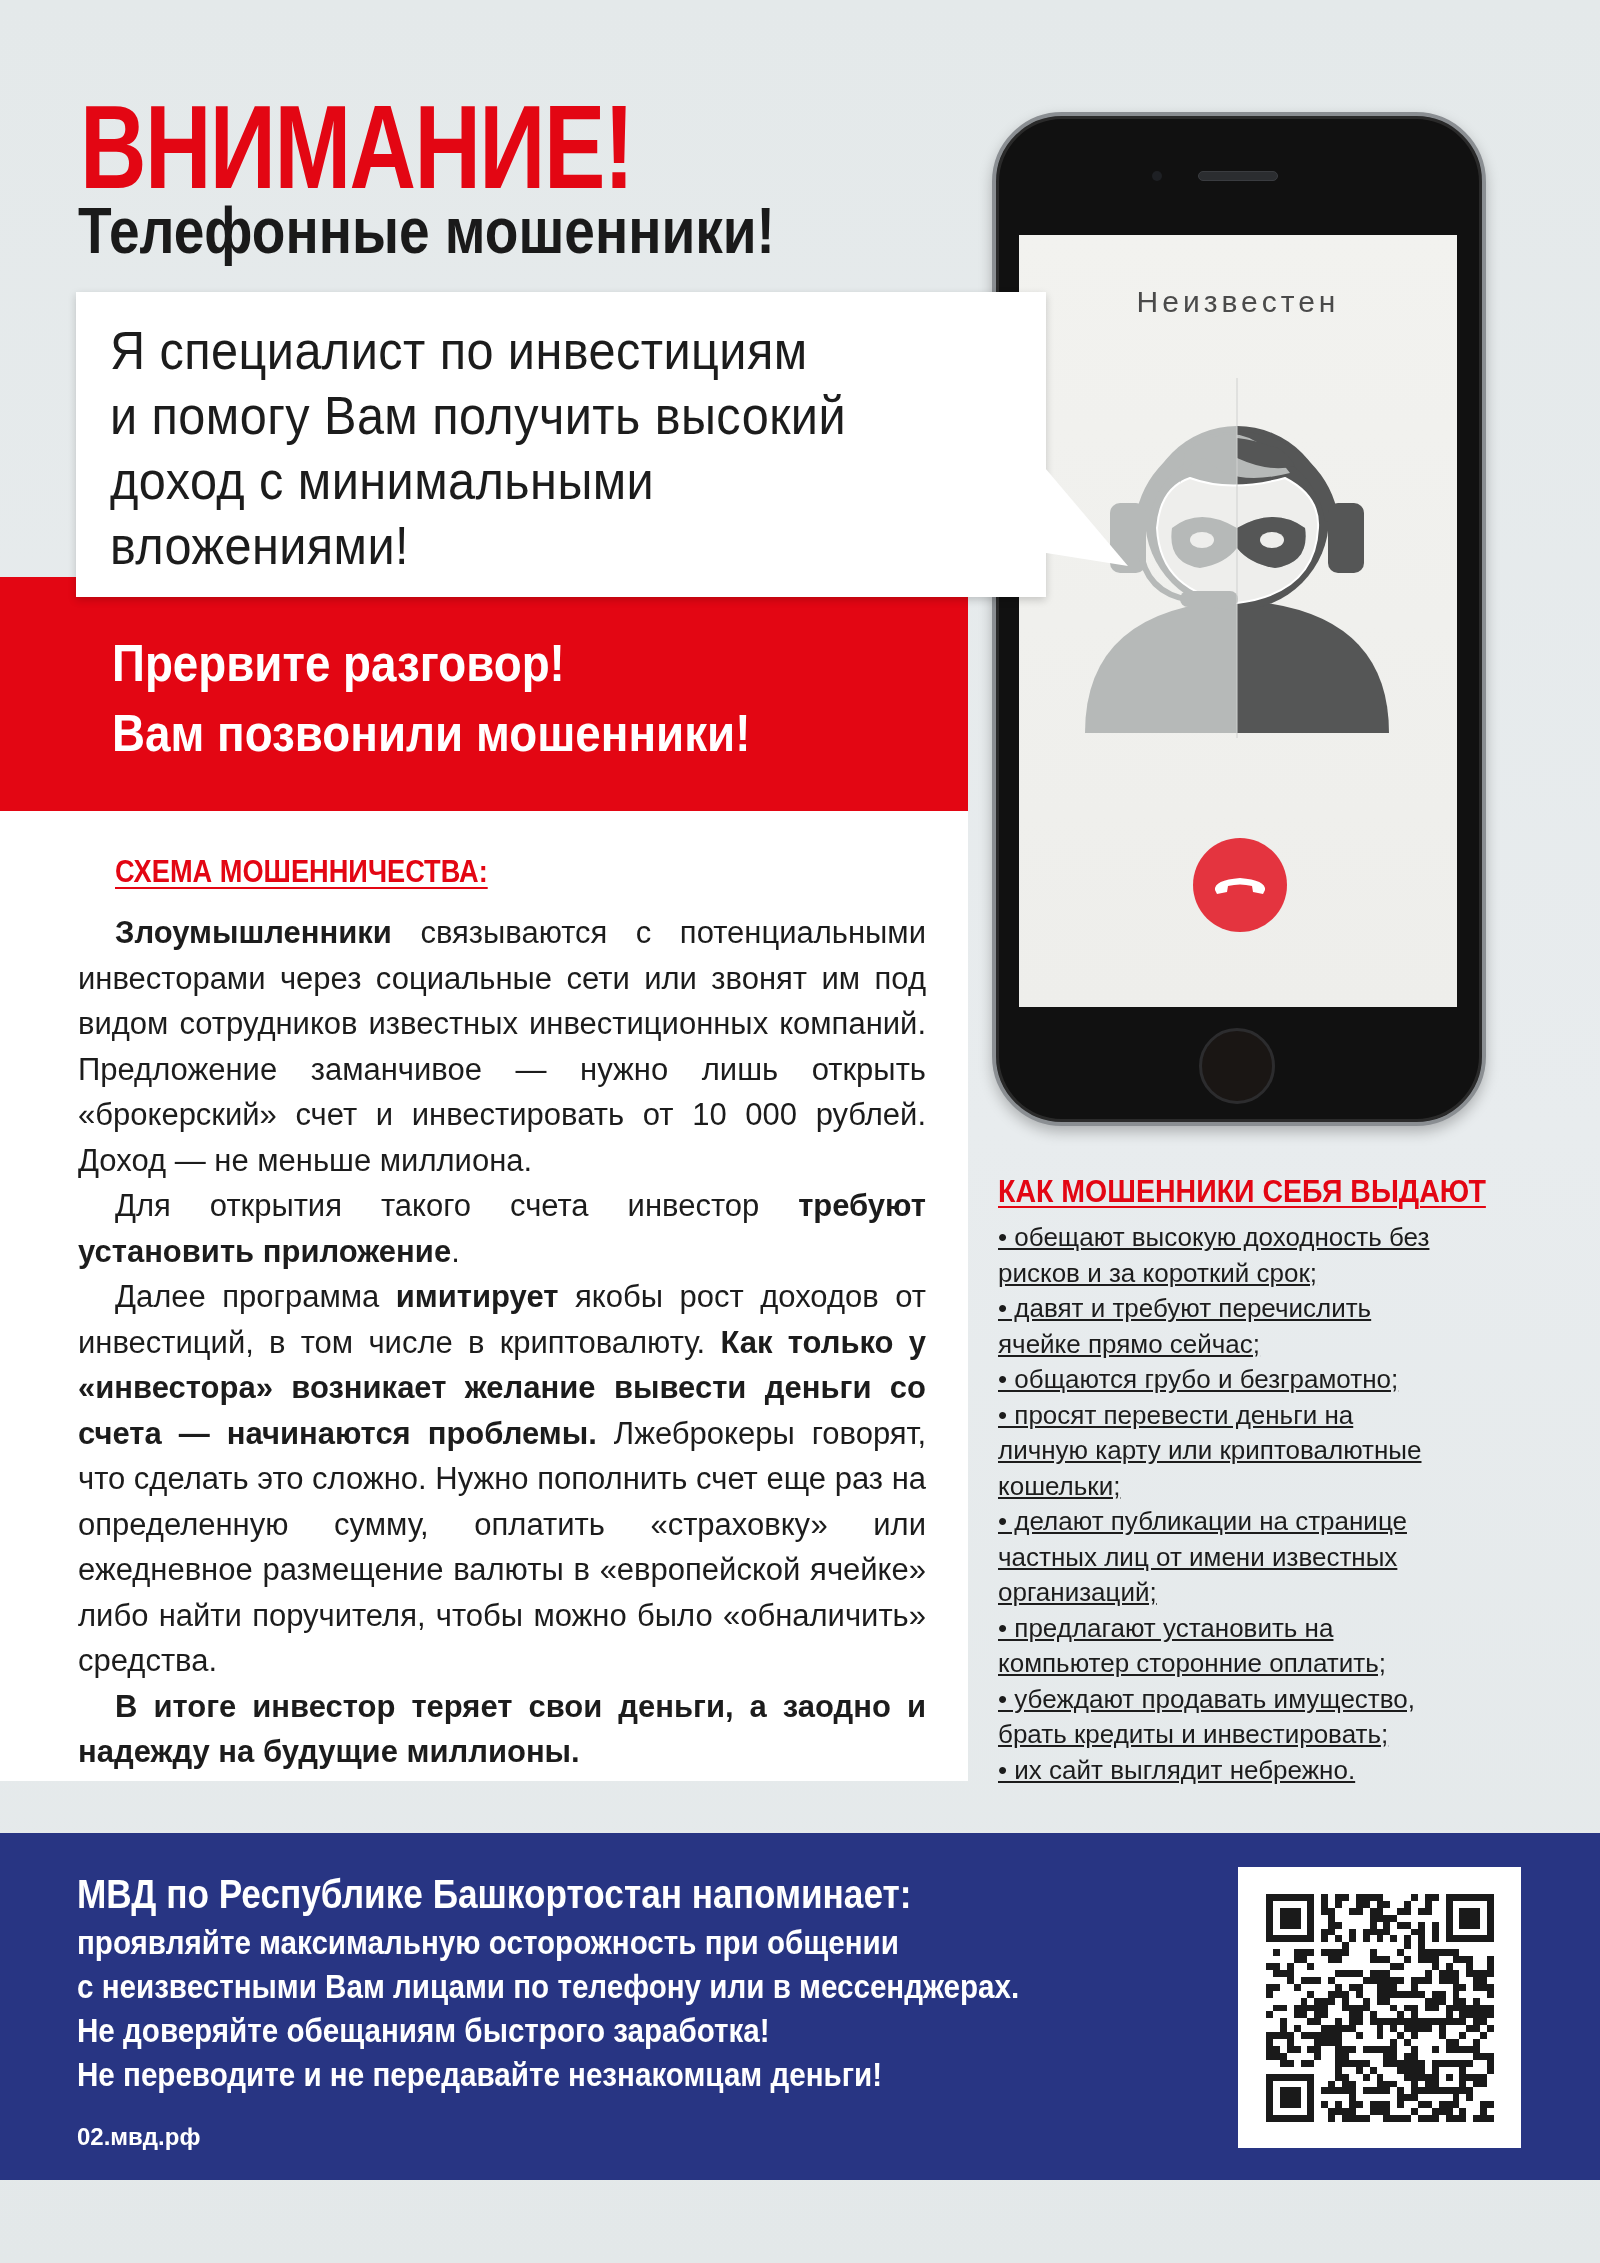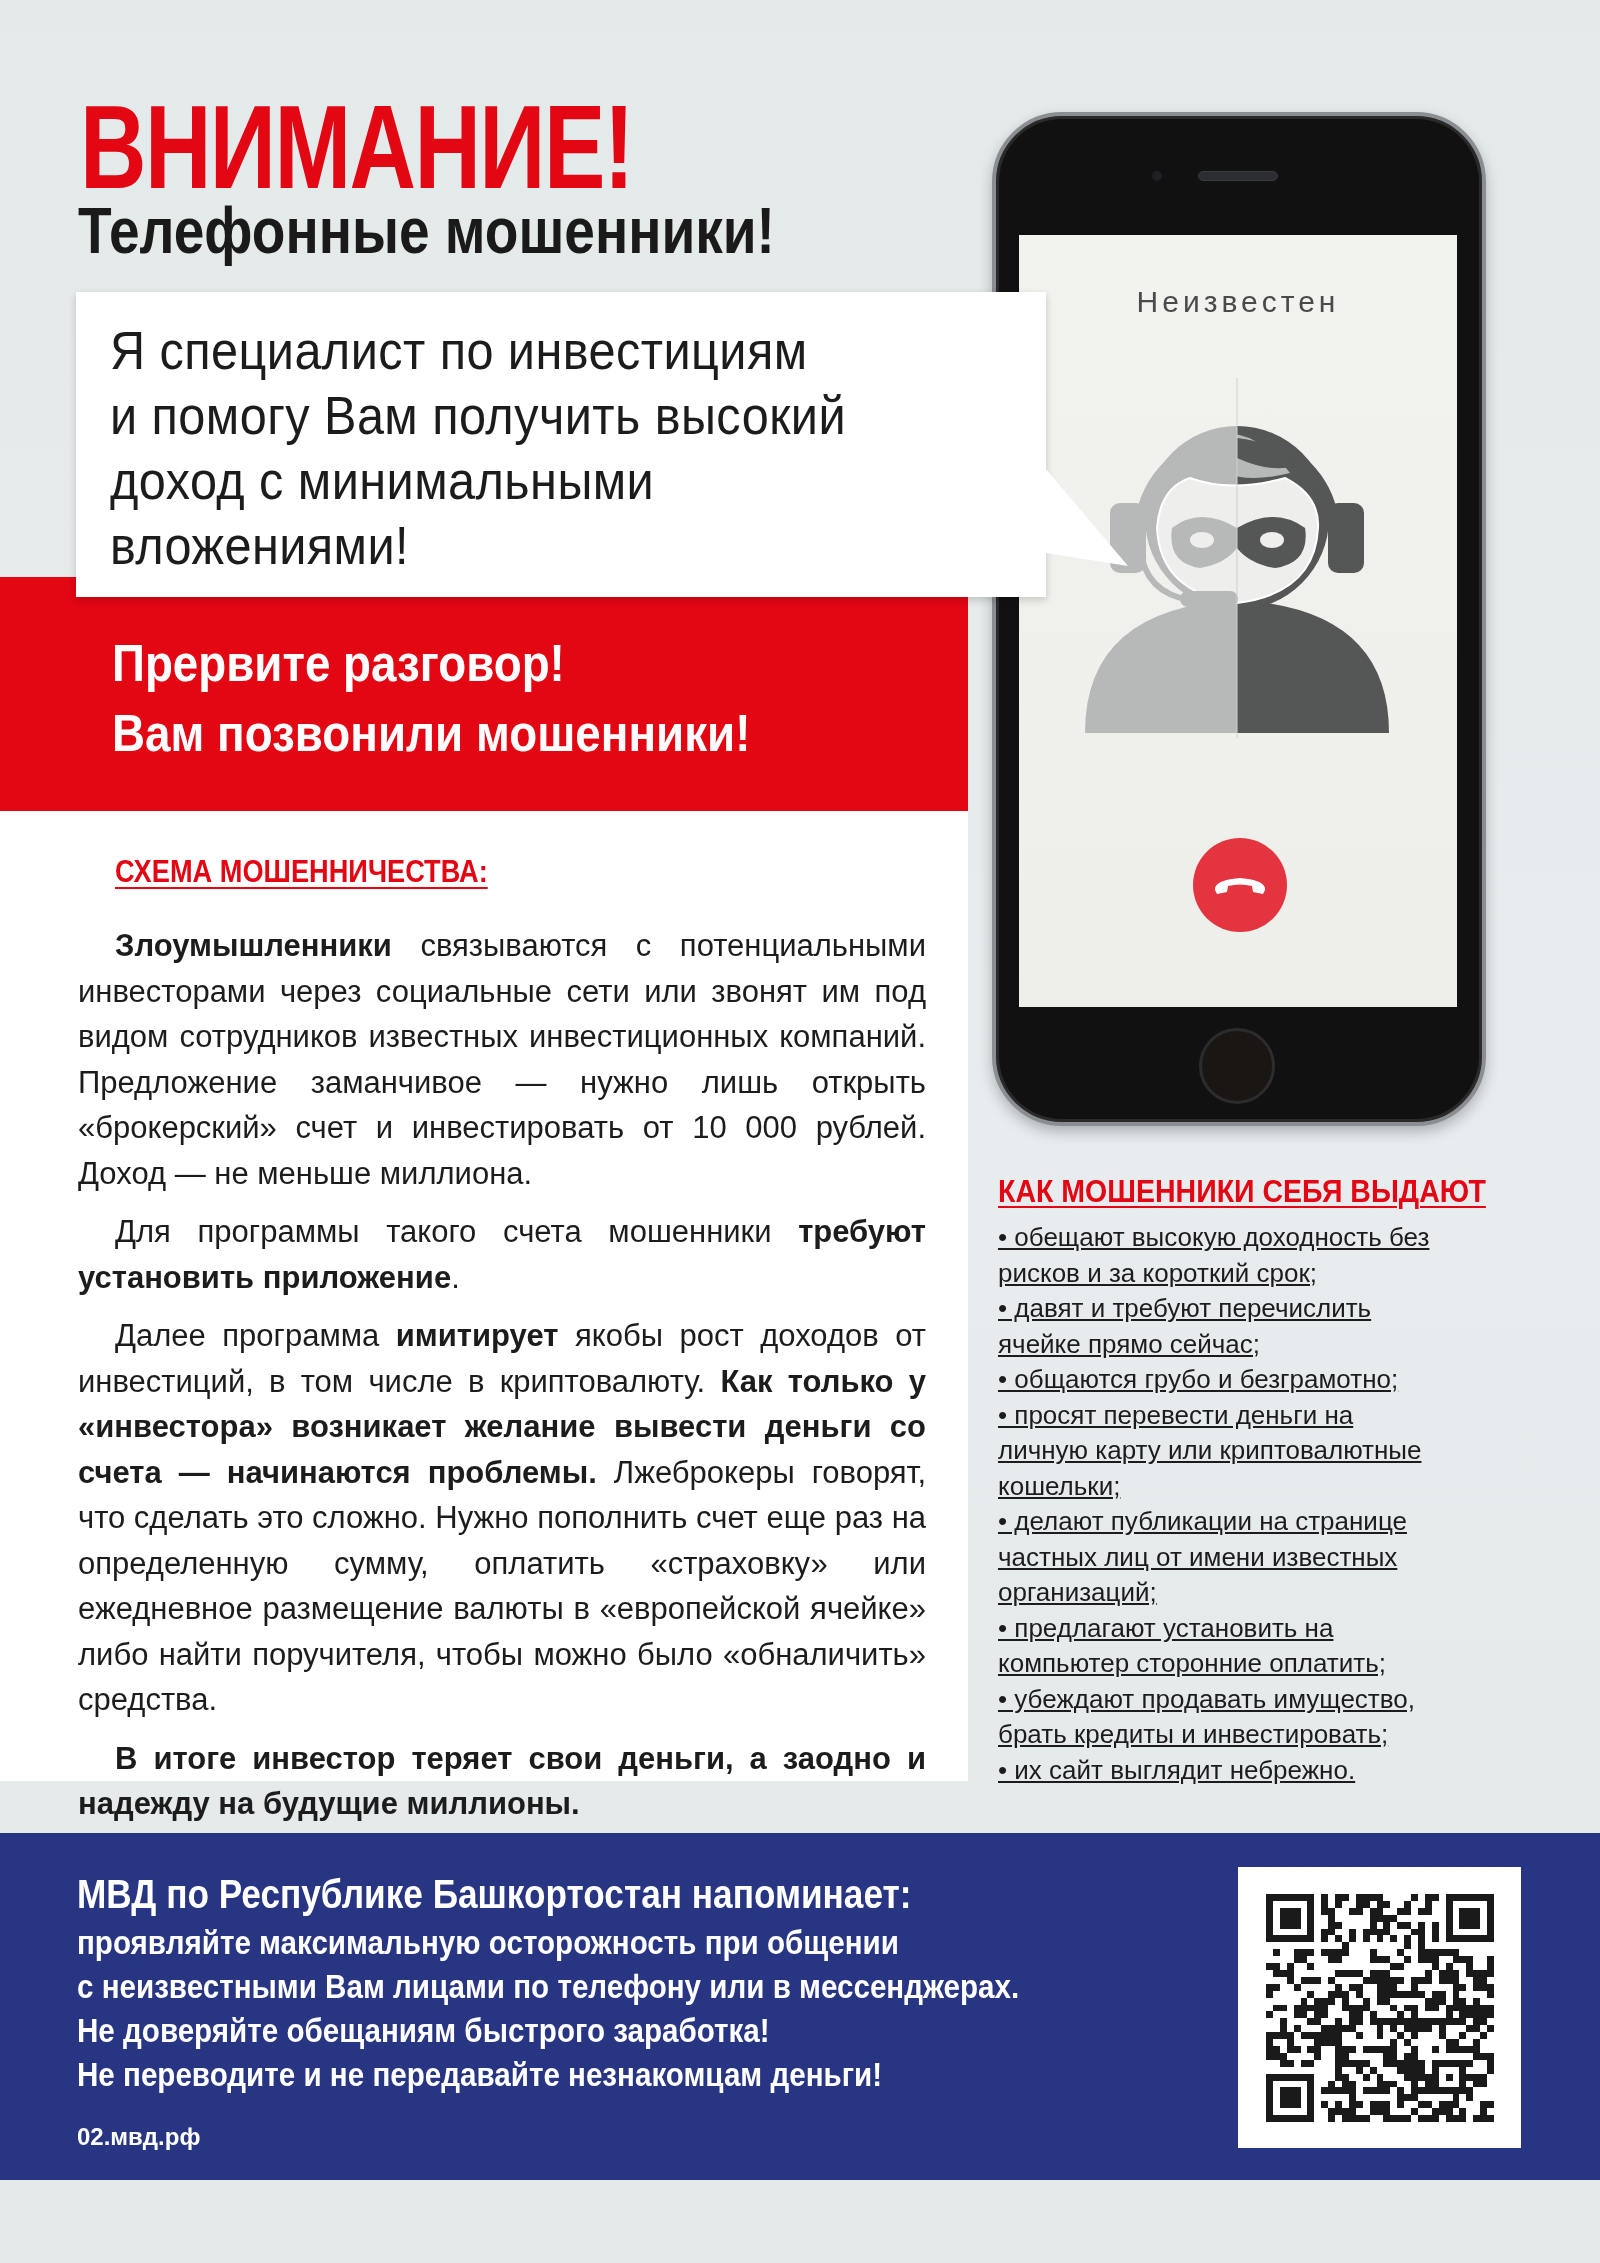--- a/index.html
+++ b/index.html
@@ -67,21 +67,21 @@
     color: #e30613; font-weight: 700; font-size: 32px; line-height: 36px;
     text-decoration: underline; text-underline-offset: 5px; text-decoration-thickness: 2px;
     white-space: nowrap;
     transform: scaleX(0.85); transform-origin: left top;
   }
   .scheme-body {
     left: 78px; top: 910px; width: 848px;
     font-size: 31px; line-height: 45.5px; color: #1c1c1c;
     text-align: justify;
   }
-  .scheme-body p { text-indent: 37px; margin-top: 13px; }
+  .scheme-body p { text-indent: 37px; }
   .scheme-body b { font-weight: 700; }
 
   
   .phone {
     left: 992px; top: 112px; width: 494px; height: 1014px;
     border-radius: 70px;
     background: #111;
     border: 4px solid #8a8e92;
     box-shadow: 0 6px 14px rgba(0,0,0,0.25), inset 0 0 0 3px #2a2a2a;
   }
@@ -229,21 +229,21 @@
 <div class="abs bubble-text">
   <div>Я специалист по инвестициям</div>
   <div>и помогу Вам получить высокий</div>
   <div>доход с минимальными</div>
   <div>вложениями!</div>
 </div>
 
 <div class="abs scheme-heading">СХЕМА МОШЕННИЧЕСТВА:</div>
 <div class="abs scheme-body" id="scheme-body">
     <p><b>Злоумышленники</b><span> связываются с потенциальными инвесторами через социальные сети или звонят им под видом сотрудников известных инвестиционных компаний. Предложение заманчивое — нужно лишь открыть «брокерский» счет и инвестировать от 10 000 рублей. Доход — не меньше миллиона.</span></p>
-    <p><span>Для программы такого счета мошенники </span><b>требуют установить приложение</b><span>.</span></p>
+    <p><span>Для открытия такого счета инвестор </span><b>требуют установить приложение</b><span>.</span></p>
     <p><span>Далее программа </span><b>имитирует</b><span> якобы рост доходов от инвестиций, в том числе в криптовалюту. </span><b>Как только у «инвестора» возникает желание вывести деньги со счета — начинаются проблемы.</b><span> Лжеброкеры говорят, что сделать это сложно. Нужно пополнить счет еще раз на определенную сумму, оплатить «страховку» или ежедневное размещение валюты в «европейской ячейке» либо найти поручителя, чтобы можно было «обналичить» средства.</span></p>
     <p><b>В итоге инвестор теряет свои деньги, а заодно и надежду на будущие миллионы.</b></p>
   </div>
 
 <div class="abs signs-heading">КАК МОШЕННИКИ СЕБЯ ВЫДАЮТ</div>
 <ul class="abs signs-list">
   <li>• обещают высокую доходность  без
 рисков и за короткий срок;</li>
   <li>• давят и требуют перечислить
 ячейке прямо сейчас;</li>

